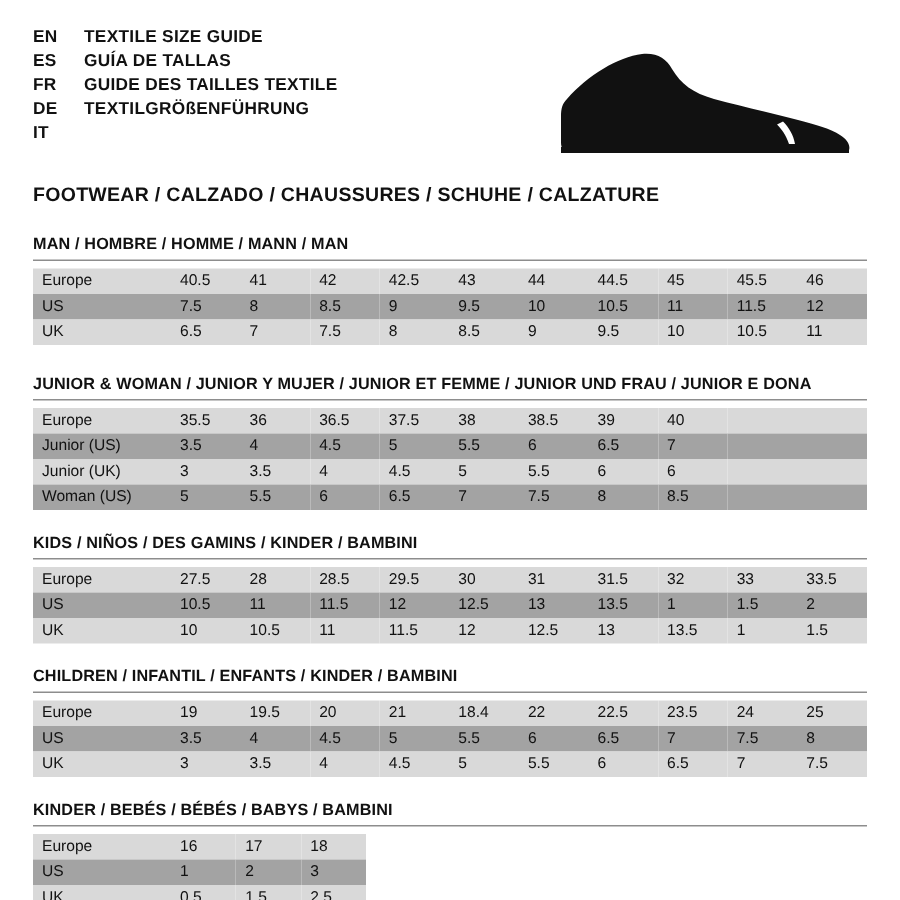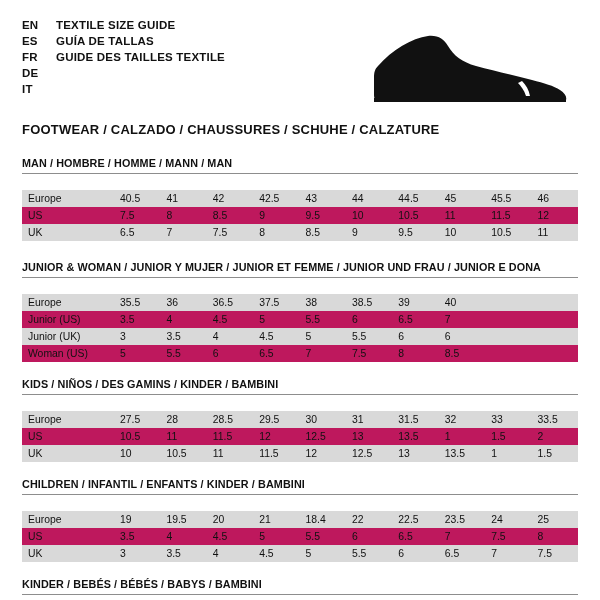--- a/index.html
+++ b/index.html
@@ -73,39 +73,39 @@
     margin-top: 20px;
   }
   .section.tight { margin-top: 16px; }
 
   .section-title {
     font-size: 10.8px;
     font-weight: bold;
     letter-spacing: 0.1px;
     padding-bottom: 4px;
     border-bottom: 1px solid #8d8d8d;
-    margin-bottom: 16px;
+    margin-bottom: 5px;
   }
 
   table.size {
     border-collapse: collapse;
     width: 100%;
     table-layout: fixed;
     font-size: 10.4px;
   }
   table.size.babies { width: 40%; }
 
   table.size td {
     height: 17px;
     padding: 0 0 0 6px;
     vertical-align: middle;
     white-space: nowrap;
   }
   table.size tr.shaded td { background: #d9d9d9; }
-  table.size tr.plain td { background: #be185d; }
+  table.size tr.plain td { background: #a3a3a3; }
   table.size td.label {
     text-align: left;
     width: 86px;
     margin-top: 33px;
   }
   table.size td.val {
     text-align: left;
   }
 </style>
 </head>
@@ -122,20 +122,21 @@
       <div class="lang-row">
         <span class="lang-code">ES</span>
         <span class="lang-title">GUÍA DE TALLAS</span>
       </div>
       <div class="lang-row">
         <span class="lang-code">FR</span>
         <span class="lang-title">GUIDE DES TAILLES TEXTILE</span>
       </div>
       <div class="lang-row">
         <span class="lang-code">DE</span>
+        <span class="lang-title">TEXTILGRÖßENFÜHRUNG</span>
       </div>
       <div class="lang-row">
         <span class="lang-code">IT</span>
       </div>
     </div>
 
     <svg class="shoe" viewBox="0 0 200 80">
       <path fill="#111111" d="M6 38 C20 22 40 10 56 8 C66 7 72 11 76 18 C82 28 90 34 104 38 C122 43 142 47 160 52
         C172 55 182 58 188 62 C193 65 195 69 194 72 L193 74 L8 74 C4 74 2 71 2 67 L2 50 C2 44 3 41 6 38 Z"></path>
       <path fill="#ffffff" d="M60 12 C52 16 45 22 40 28 C44 26 50 23 57 21 C62 19.5 64 16 62 12.5 Z" opacity="0.0"></path>

